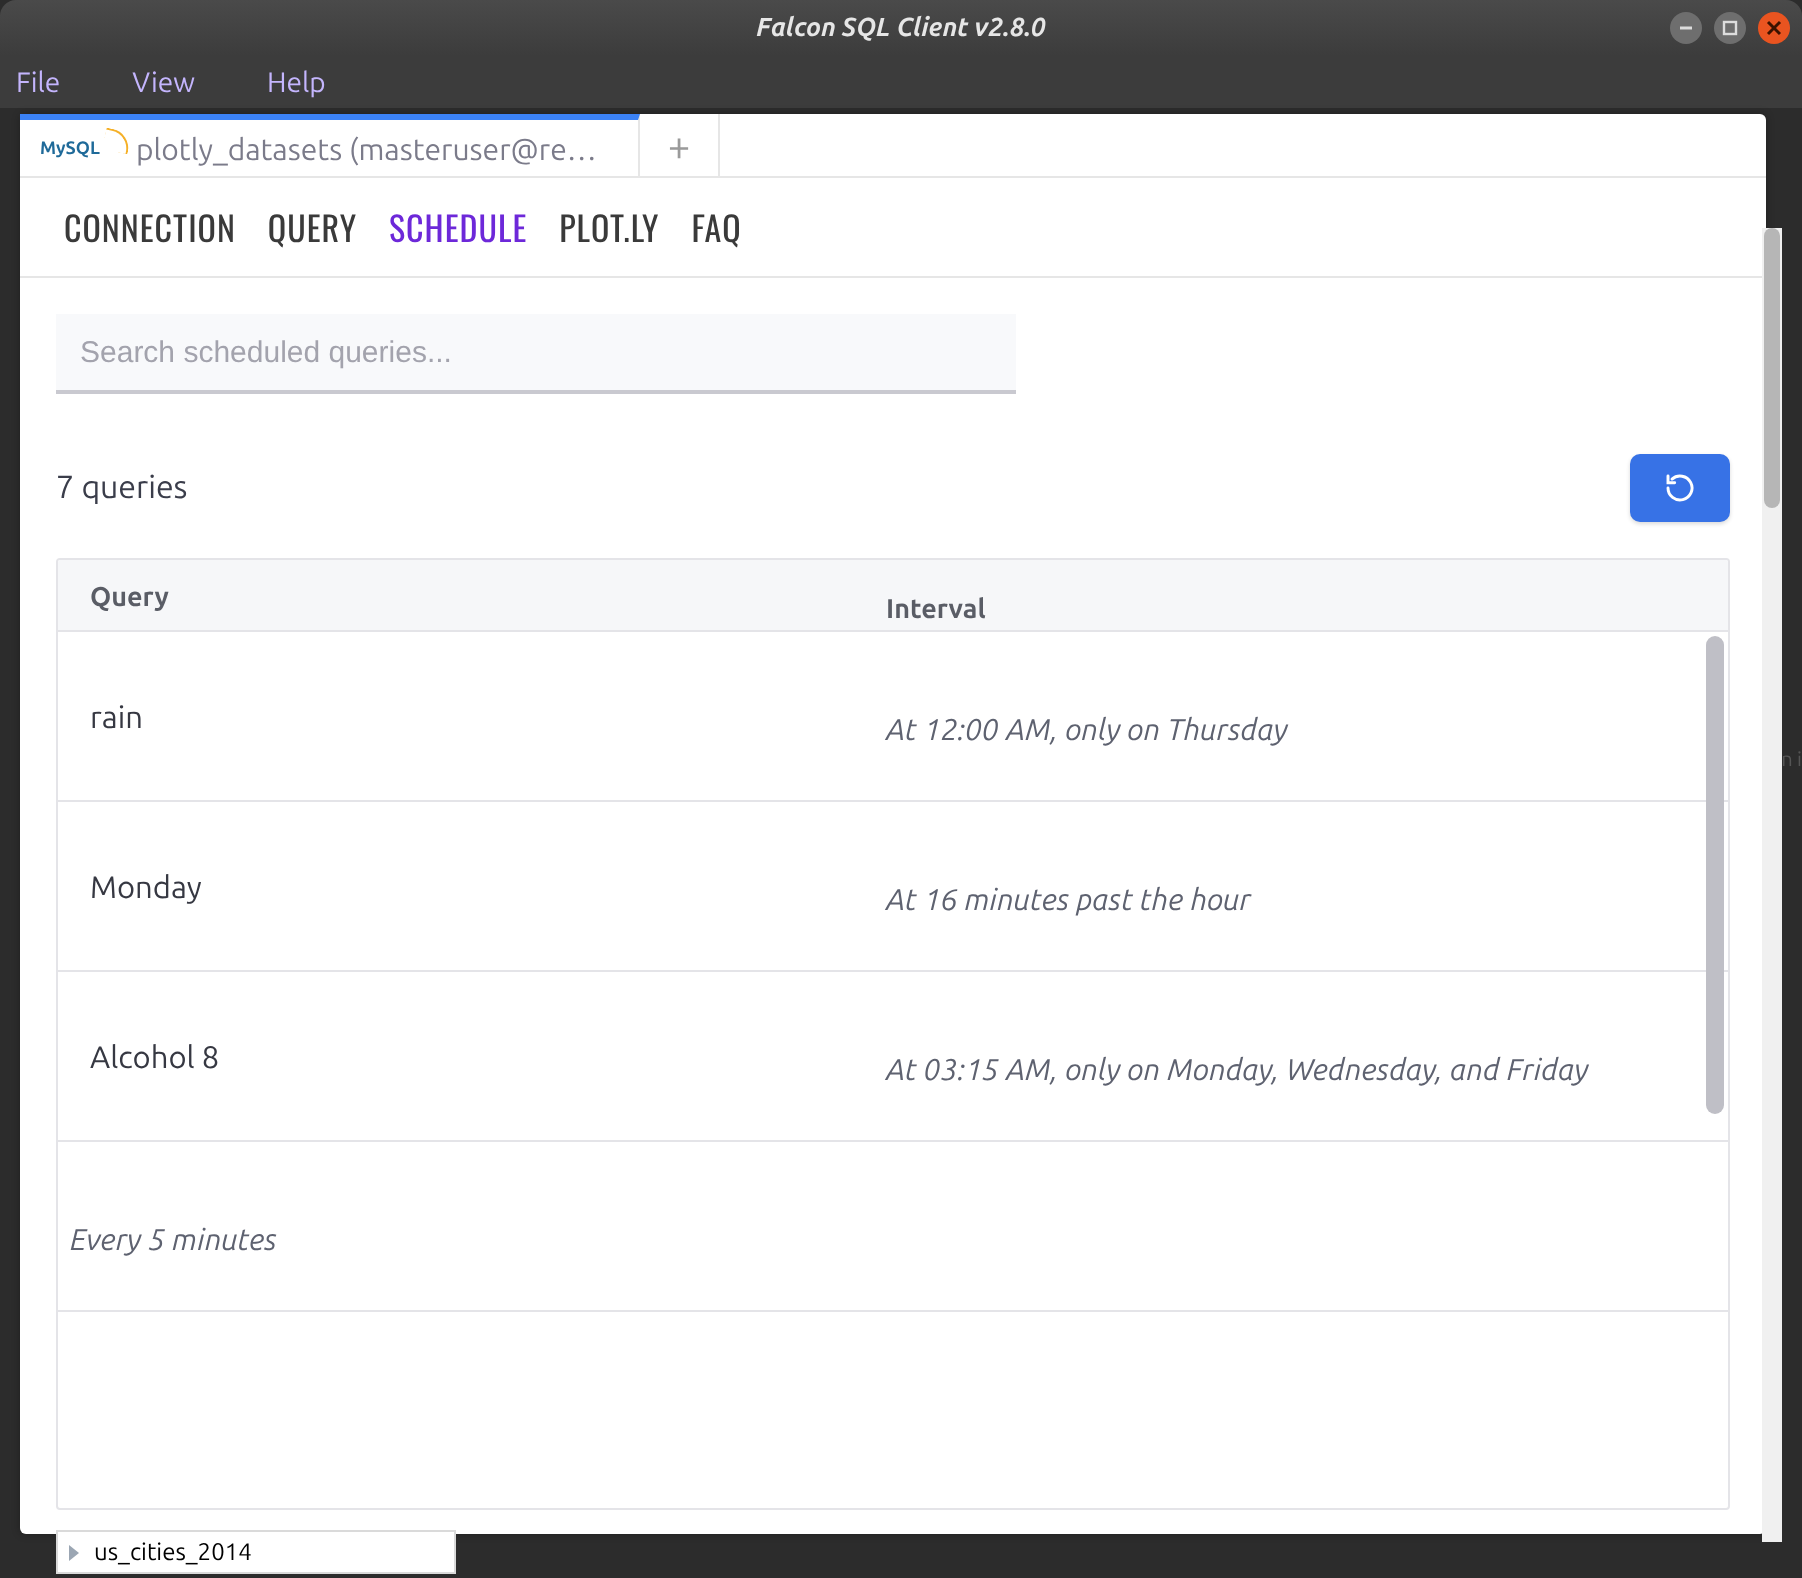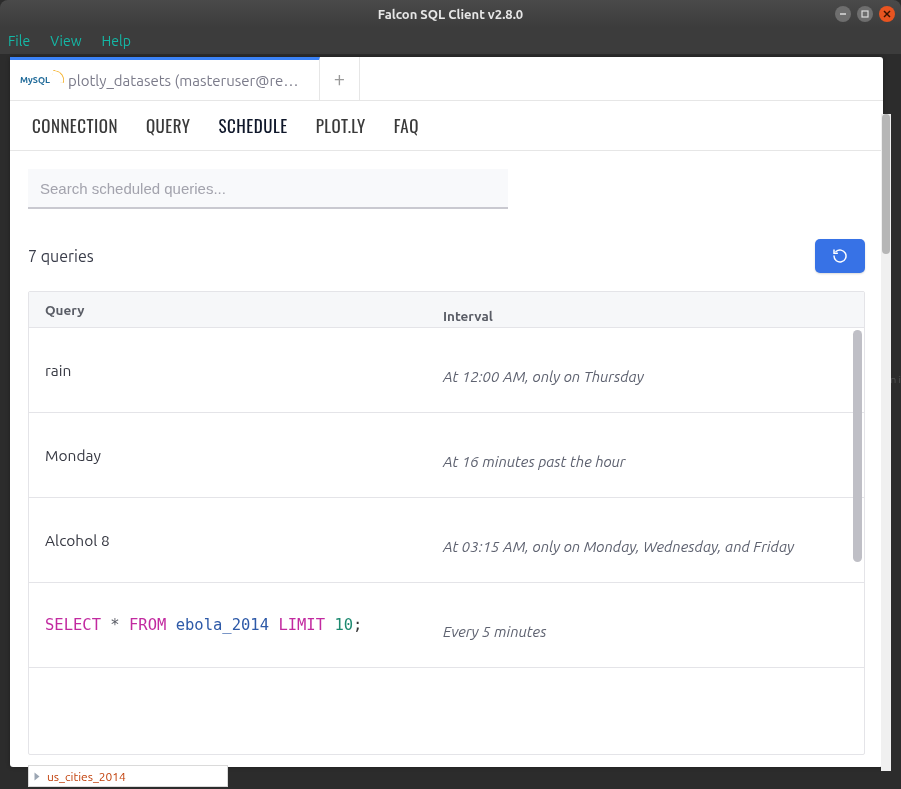--- a/index.html
+++ b/index.html
@@ -13,20 +13,21 @@
   }
   .titlebar {
     height: 28px;
     background: linear-gradient(#4a4a4a, #3c3c3c);
     display: flex;
     align-items: center;
     justify-content: center;
     position: relative;
     border-top-left-radius: 8px;
     border-top-right-radius: 8px;
+    font-style: italic;
   }
   .titlebar-title {
     color: #e6e6e6;
     font-size: 13px;
     font-weight: bold;
   }
   .titlebar-buttons {
     position: absolute;
     right: 6px;
     display: flex;
@@ -40,22 +41,22 @@
   }
   .win-min { background: #6e6e6e; }
   .win-max { background: #6e6e6e; }
   .win-close { background: #e95420; }
   .menubar {
     height: 26px;
     background: #3c3c3c;
     display: flex;
     align-items: center;
     padding: 0 8px;
-    gap: 20px;
-    color: #14b8a6;
+    gap: 36px;
+    color: #c4b5fd;
     font-size: 14px;
   }
   .menubar span { cursor: pointer; }
   .app-area {
     position: absolute;
     top: 54px; left: 0; right: 0; bottom: 0;
     background: #2c2c2c;
   }
   .panel {
     position: absolute;
@@ -76,21 +77,21 @@
     background: #f0f0f0;
   }
   .scroll-thumb {
     position: absolute;
     left: 1px; width: 8px;
     top: 0; height: 140px;
     background: #b6b6b6;
     border-radius: 4px;
   }
   .tabstrip {
-    height: 44px;
+    height: 32px;
     border-bottom: 1px solid #e6e6e6;
     display: flex;
     align-items: stretch;
   }
   .conn-tab {
     display: flex;
     align-items: center;
     gap: 6px;
     padding: 0 14px 0 10px;
     border-top: 3px solid #3b82f6;
@@ -129,33 +130,33 @@
     color: #9a9a9a;
     font-size: 20px;
     border-right: 1px solid #e6e6e6;
     cursor: pointer;
   }
   .navstrip {
     height: 50px;
     border-bottom: 1px solid #e6e6e6;
     display: flex;
     align-items: center;
-    gap: 28px;
+    gap: 16px;
     padding: 0 22px;
     font-family: "Arial Narrow", "Oswald", sans-serif;
     font-stretch: condensed;
     letter-spacing: 0.5px;
   }
   .navstrip a {
     color: #3a3a3a;
     font-size: 17px;
     text-decoration: none;
     cursor: pointer;
   }
-  .navstrip a.active { color: #0f172a; }
+  .navstrip a.active { color: #6d28d9; }
   .content {
     flex: 1;
     padding: 18px 18px 12px 18px;
     overflow: hidden;
     display: flex;
     flex-direction: column;
   }
   .search {
     width: 480px;
     height: 40px;
@@ -248,21 +249,21 @@
     border-radius: 5px;
   }
   .bg-list {
     position: absolute;
     left: 28px;
     bottom: 2px;
     width: 200px;
     height: 22px;
     border: 1px solid #dadada;
     background: #fff;
-    color: #c2410c;
+    color: #000000;
     font-size: 12px;
     display: flex;
     align-items: center;
     padding: 0 4px;
     gap: 6px;
     overflow: hidden;
   }
   .tri {
     width: 0; height: 0;
     border-left: 4px solid transparent;
@@ -354,28 +355,20 @@
           </div>
           <div class="row">
             <div class="c1">Monday</div>
             <div class="c2">At 16 minutes past the hour</div>
           </div>
           <div class="row">
             <div class="c1">Alcohol 8</div>
             <div class="c2">At 03:15 AM, only on Monday, Wednesday, and Friday</div>
           </div>
           <div class="row">
-            <div class="c1 code-q">
-              <span class="kw">SELECT</span> 
-              <span class="star">*</span> 
-              <span class="fn">FROM</span> 
-              <span class="tbl">ebola_2014</span> 
-              <span class="fn">LIMIT</span> 
-              <span class="num">10</span><span class="sc">;</span>
-            </div>
             <div class="c2">Every 5 minutes</div>
           </div>
           <div class="inner-scrollbar">
             <div class="inner-thumb"></div>
           </div>
         </div>
       </div>
     </div>
   </div>
 

